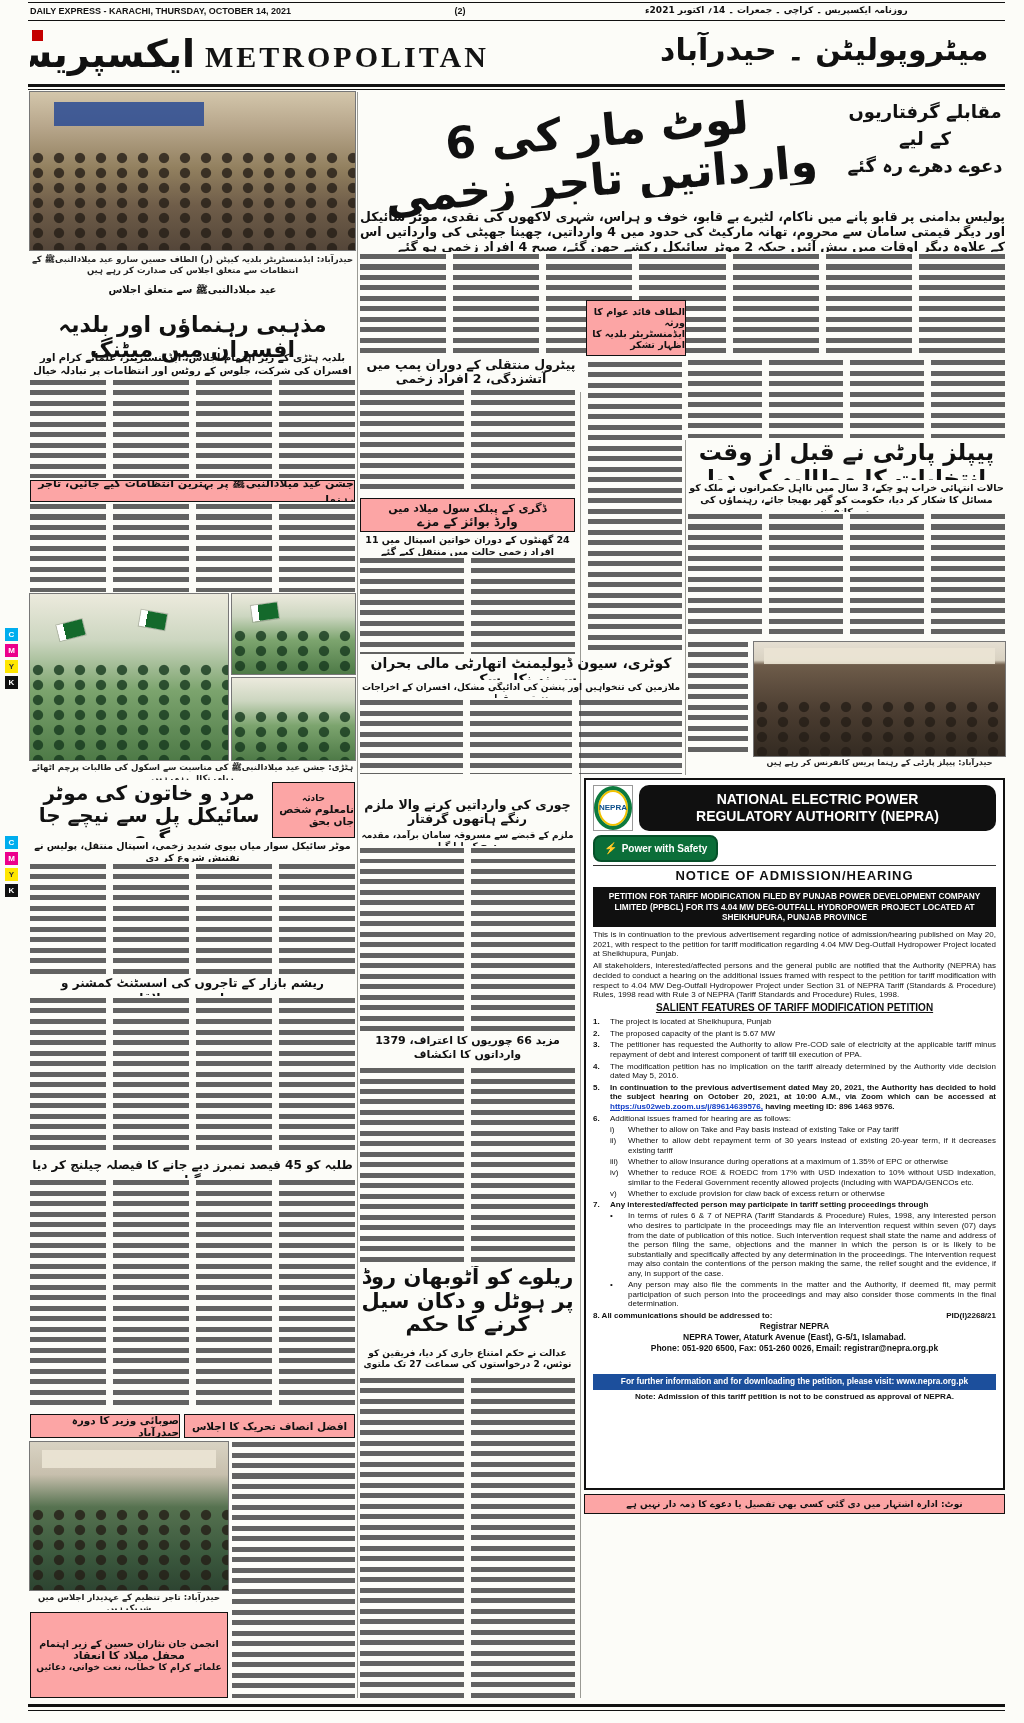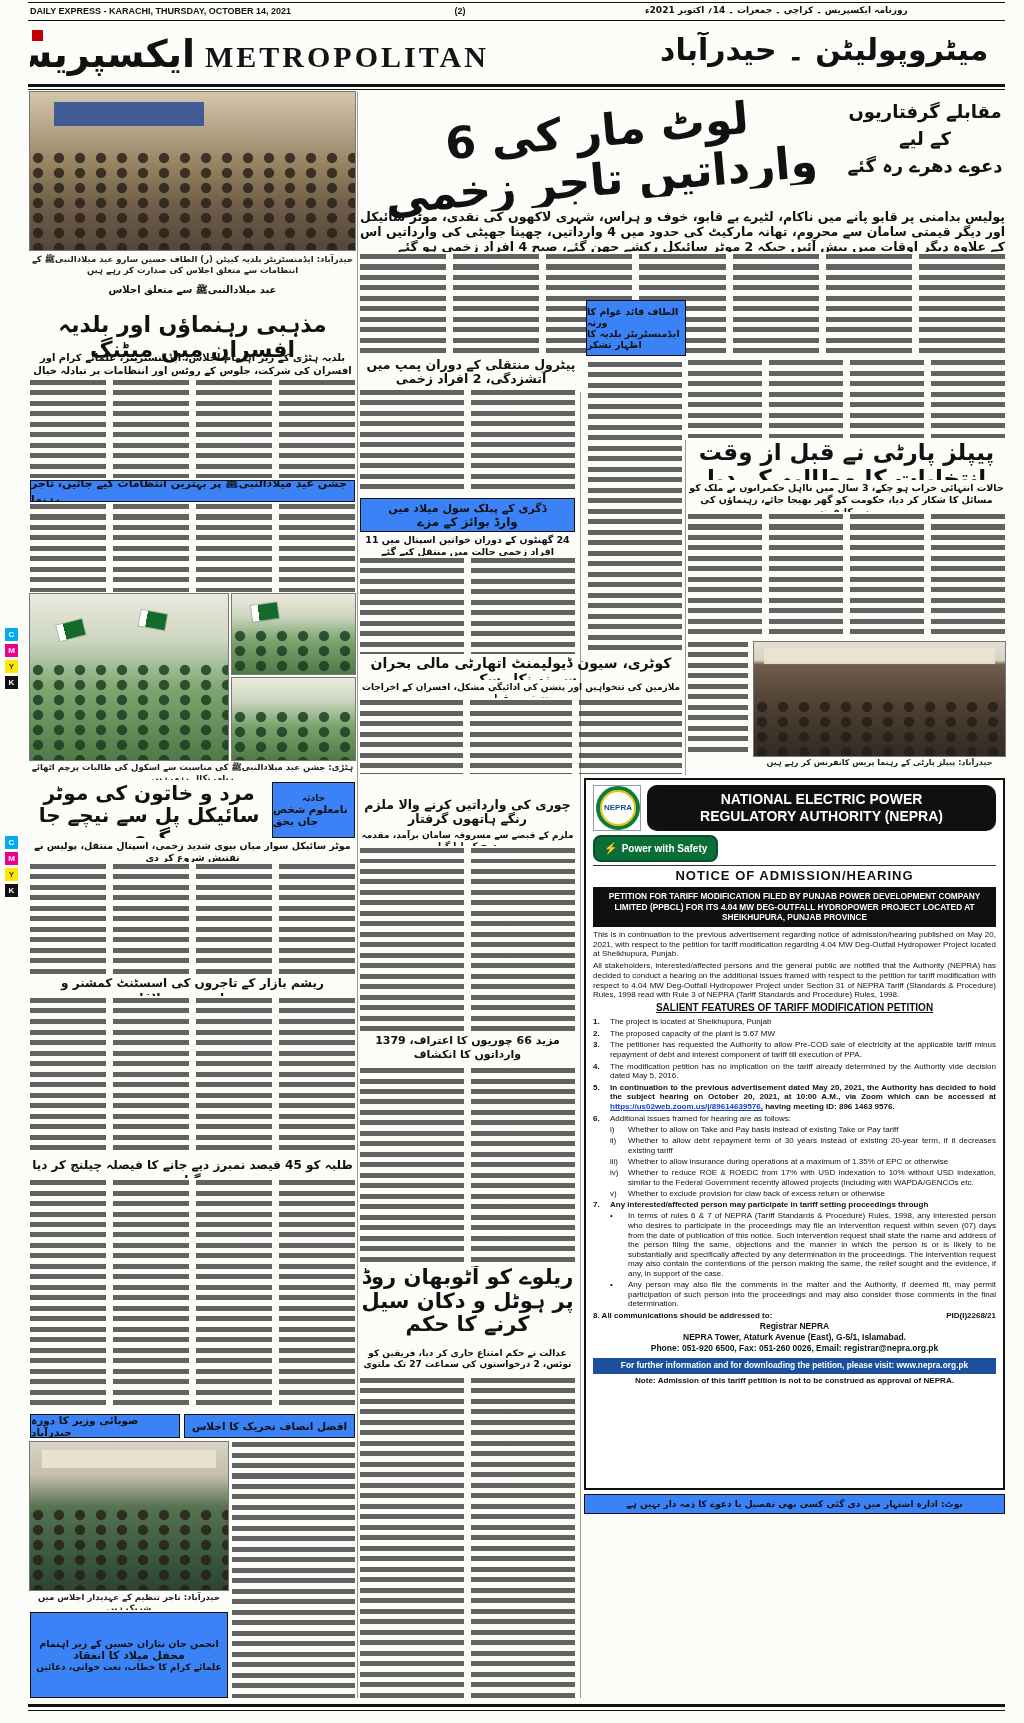--- a/index.html
+++ b/index.html
@@ -6,62 +6,62 @@
   body{background:#dcdcd6;font-family:"Liberation Sans",sans-serif;color:#111}
   .page{position:relative;width:1024px;height:1723px;margin:0 auto;background:#fcfcf8;overflow:hidden}
   .abs{position:absolute}
   .clip{overflow:hidden}
   .hr{background:#111}
   .vline{position:absolute;width:1px;background:#9a9a94}
   .ur{direction:rtl;font-family:"DejaVu Sans","Liberation Sans",sans-serif}
   .hl{font-weight:bold;text-align:center;line-height:1.12;overflow:hidden}
   .sub{font-weight:bold;text-align:center;overflow:hidden;line-height:1.25}
   .cap{font-size:8.5px;font-weight:bold;line-height:1.3;text-align:center;overflow:hidden;color:#222}
-  .boxh{border:1px solid #111;background:#3b82f6;display:flex;flex-direction:column;justify-content:center;align-items:center;overflow:hidden;text-align:left;font-weight:bold}
+  .boxh{border:1px solid #111;background:#fca5a5;display:flex;flex-direction:column;justify-content:center;align-items:center;overflow:hidden;text-align:right;font-weight:bold}
   .cols{display:flex;gap:7px;overflow:hidden}
   .col{flex:1;background-image:repeating-linear-gradient(180deg,#404040 0 5px,rgba(0,0,0,0) 5px 10.5px);opacity:.82}
   .photo{position:absolute;overflow:hidden;box-shadow:0 0 0 1px #777}
   .photo-hall{background:linear-gradient(180deg,#d3c6ab 0%,#b7a68b 22%,#92805f 48%,#6f5d49 72%,#544639 100%)}
   .photo-girls{background:linear-gradient(180deg,#eceadd 0%,#ccd6c0 28%,#7ca46e 58%,#4e7a47 100%)}
   .photo-press{background:linear-gradient(180deg,#e5dfd2 0%,#d9d2c2 16%,#6e5c4a 20%,#4a3c30 62%,#342b22 100%)}
   .photo-meet{background:linear-gradient(180deg,#d9d3c3 0%,#c7bfad 22%,#567250 44%,#3d5b3f 74%,#2d4431 100%)}
   .crowd{position:absolute;left:0;right:0;bottom:0;background-size:21px 15px;opacity:.8}
   .crowd-dark{background-image:radial-gradient(circle at 8px 6px,#241d16 4.6px,rgba(0,0,0,0) 5.6px)}
   .crowd-green{background-image:radial-gradient(circle at 8px 6px,#15381d 4.6px,rgba(0,0,0,0) 5.6px)}
   .banner{position:absolute;background:#2a4b94;opacity:.85}
   .pressbanner{position:absolute;background:#eae4d4;opacity:.92}
   .flag{position:absolute;width:26px;height:16px;background:linear-gradient(90deg,#fff 0 25%,#14692b 25% 100%);box-shadow:0 0 0 1px rgba(0,0,0,.18)}
   .chip{width:13px;height:13px;color:#fff;font-size:8px;font-weight:bold;display:flex;align-items:center;justify-content:center;margin-bottom:3px}
   
   .metro{font-family:"Liberation Serif",serif;font-weight:bold;font-size:30px;letter-spacing:3px;color:#141414}
   
   .ad{border:2px solid #111;background:#fff;padding:5px 7px;font-size:8px;line-height:1.2;overflow:hidden}
   .ad-head{display:flex;gap:6px;margin-bottom:3px}
-  .ad-logobox{width:48px;border:1px solid #999;display:flex;align-items:center;justify-content:flex-end;flex:none}
+  .ad-logobox{width:40px;border:1px solid #999;display:flex;align-items:center;justify-content:flex-start;flex:none}
   .ad-ring{width:44px;height:44px;border:4px solid #0d7a3e;border-radius:50%;display:flex;align-items:center;justify-content:center;font-weight:bold;font-size:8px;color:#0d4f8b;box-shadow:inset 0 0 0 2px #f2c200}
   .ad-title{flex:1;background:#101010;color:#fff;border-radius:10px;display:flex;flex-direction:column;justify-content:center;text-align:center;font-weight:bold;font-size:14px;line-height:1.2;padding:3px}
   .ad-row2{display:flex;justify-content:space-between;align-items:center;border-bottom:1px solid #333;padding:1px 0 3px;margin-bottom:2px}
   .ad-badge{background:#0b6e39;color:#fff;font-weight:bold;font-size:10px;padding:5px 9px;border-radius:8px;border:2px solid #07502a;display:flex;align-items:center;gap:4px;flex:none}
   .bolt{color:#ffd400;font-size:11px}
   .ad-ur{text-align:right}
   .ad-ur-big{font-size:12.5px;font-weight:bold}
   .ad-ur-s{font-size:7.5px;font-weight:bold;color:#222;line-height:1.35}
   .ad-notice{text-align:center;font-weight:bold;font-size:13px;letter-spacing:1px;margin:2px 0 3px}
   .ad-black{background:#101010;color:#fff;font-weight:bold;text-align:center;font-size:8.3px;padding:4px 6px;margin-bottom:3px;line-height:1.3}
   .ad-p{text-align:justify;margin-bottom:2.5px}
   .ad-salient{text-align:center;font-weight:bold;text-decoration:underline;font-size:10px;margin:2px 0 3px}
   .ad-item{display:flex;gap:5px;margin-bottom:2px}
   .ad-item .n{width:12px;font-weight:bold;flex:none}
   .ad-item .t{flex:1;text-align:justify}
   .ad-sub{display:flex;gap:5px;margin:0 0 1.5px 17px}
   .ad-sub .n{width:13px;flex:none}
   .ad-sub .t{flex:1;text-align:justify}
   .ad-b8{display:flex;justify-content:space-between;font-weight:bold;margin-top:2px}
   .ad-sig{text-align:center;font-weight:bold;font-size:8.5px;line-height:1.35}
-  .ad-foot{background:#1c4f9c;color:#fff;text-align:center;font-weight:bold;font-size:8.3px;padding:3px;margin-top:3px}
+  .ad-foot{background:#1c4f9c;color:#fff;text-align:center;font-weight:bold;font-size:8.3px;padding:3px;margin-top:19px}
   .ad-note{text-align:center;font-weight:bold;font-size:8.1px;padding:2px 0}
   .bold{font-weight:bold}
   .blue{color:#1440c8;text-decoration:underline;font-weight:bold}
 </style>
 </head>
 <body>
 
 <div class="page">
 
   <div class="abs hr" style="left:28px;top:2px;width:977px;height:1px"></div>

